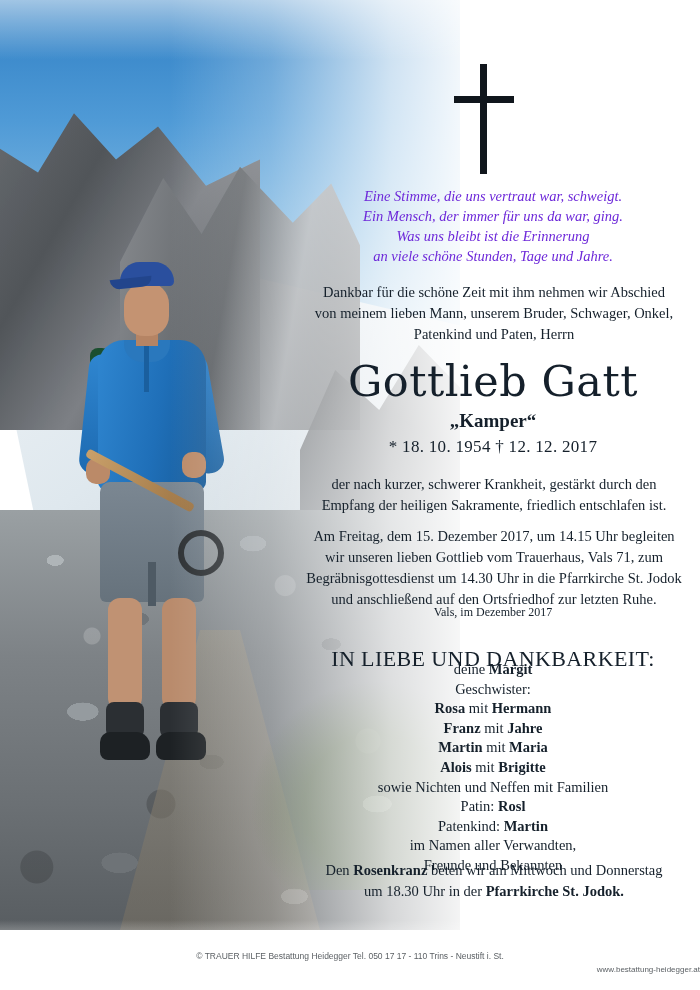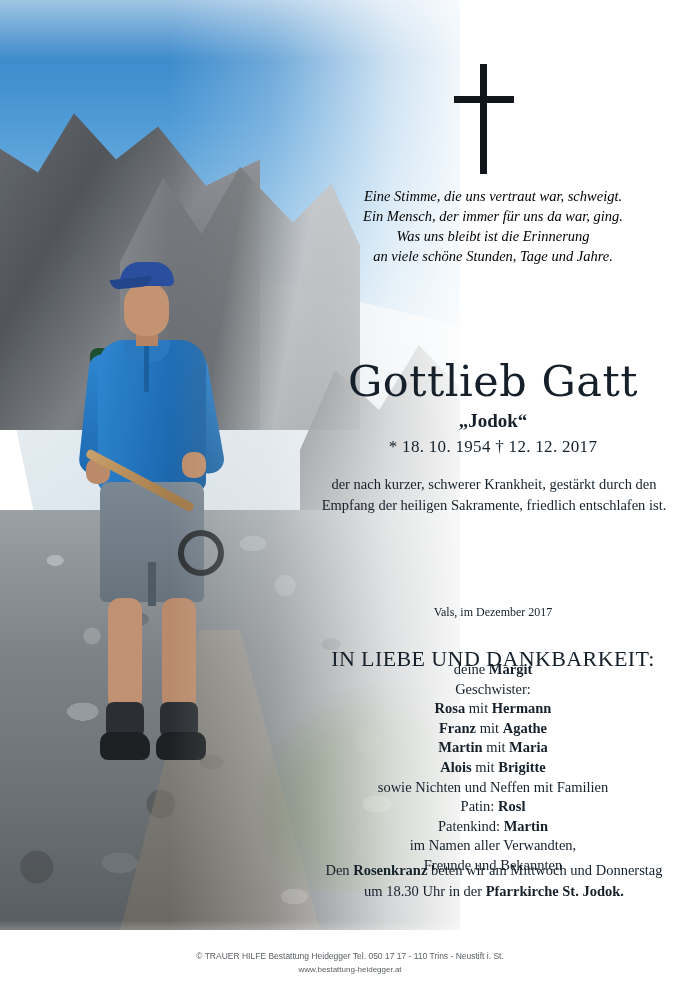--- a/index.html
+++ b/index.html
@@ -170,21 +170,21 @@
   .cross .v { position: absolute; left: 26px; top: 0; width: 7px; height: 110px; background: #10161c; }
   .cross .h { position: absolute; left: 0; top: 32px; width: 60px; height: 7px; background: #10161c; }
 
   .verse {
     position: absolute;
     left: 0; top: 186px;
     width: 414px;
     font-style: italic;
     font-size: 14.5px;
     line-height: 20px;
-    color: #000000;
+    color: #6d28d9;
   }
   .intro {
     position: absolute;
     left: 8px; top: 282px;
     width: 400px;
     font-size: 14.5px;
     line-height: 21px;
   }
   .name {
     position: absolute;
@@ -256,21 +256,21 @@
   .footer {
     position: absolute;
     left: 0; bottom: 14px;
     width: 700px;
     text-align: center;
     font-family: "Liberation Sans", sans-serif;
     font-size: 8.5px;
     color: #5a5f63;
     line-height: 13px;
   }
-  .footer .line2 { font-size: 8px; }
+  .footer .line2 { font-size: 8px; text-align: right; }
 </style>
 </head>
 <body>
 
 <div class="card">
 
   <div class="photo">
     <div class="sky"></div>
     <div class="snowfield"></div>
     <div class="rockL"></div>
@@ -314,35 +314,37 @@
 
   <div class="content">
 
     <div class="cross">
       <div class="v"></div>
       <div class="h"></div>
     </div>
 
     <div class="verse">Eine Stimme, die uns vertraut war, schweigt.<br>Ein Mensch, der immer für uns da war, ging.<br>Was uns bleibt ist die Erinnerung<br>an viele schöne Stunden, Tage und Jahre.</div>
 
+    <div class="intro">Dankbar für die schöne Zeit mit ihm nehmen wir Abschied<br>von meinem lieben Mann, unserem Bruder, Schwager, Onkel,<br>Patenkind und Paten, Herrn</div>
 
     <div class="name">Gottlieb Gatt</div>
 
-    <div class="nickname">„Jodok“</div>
+    <div class="nickname">„Kamper“</div>
 
     <div class="dates">* 18. 10. 1954  † 12. 12. 2017</div>
 
     <div class="afterdeath">der nach kurzer,  schwerer Krankheit, gestärkt durch den<br>Empfang der heiligen Sakramente, friedlich entschlafen ist.</div>
 
+    <div class="funeral">Am Freitag, dem 15. Dezember 2017, um 14.15 Uhr begleiten<br>wir unseren lieben Gottlieb vom Trauerhaus, Vals 71, zum<br>Begräbnisgottesdienst um 14.30 Uhr in die Pfarrkirche St. Jodok<br>und anschließend auf den Ortsfriedhof zur letzten Ruhe.</div>
 
     <div class="place">Vals, im Dezember 2017</div>
 
     <div class="thanksheading">IN LIEBE UND DANKBARKEIT:</div>
 
-    <div class="family">deine <b>Margit</b><br>Geschwister:<br><b>Rosa</b> mit <b>Hermann</b><br><b>Franz</b> mit <b>Agathe</b><br><b>Martin</b> mit <b>Maria</b><br><b>Alois</b> mit <b>Brigitte</b><br>sowie Nichten und Neffen mit Familien<br>Patin: <b>Rosl</b><br>Patenkind: <b>Martin</b><br>im Namen aller Verwandten,<br>Freunde und Bekannten</div>
+    <div class="family">deine <b>Margit</b><br>Geschwister:<br><b>Rosa</b> mit <b>Hermann</b><br><b>Franz</b> mit <b>Jahre</b><br><b>Martin</b> mit <b>Maria</b><br><b>Alois</b> mit <b>Brigitte</b><br>sowie Nichten und Neffen mit Familien<br>Patin: <b>Rosl</b><br>Patenkind: <b>Martin</b><br>im Namen aller Verwandten,<br>Freunde und Bekannten</div>
 
     <div class="rosary">Den <b>Rosenkranz</b> beten wir am Mittwoch und Donnerstag<br>um 18.30 Uhr in der <b>Pfarrkirche St. Jodok.</b></div>
   </div>
 
   <div class="footer">
     <div class="line1">© TRAUER HILFE          Bestattung Heidegger  Tel. 050 17 17 - 110  Trins - Neustift i. St.</div>
     <div class="line2">www.bestattung-heidegger.at</div>
   </div>
 
 </div>

